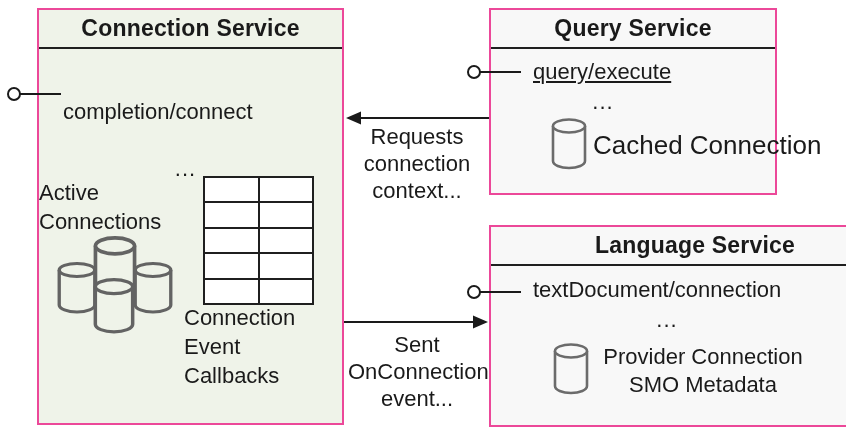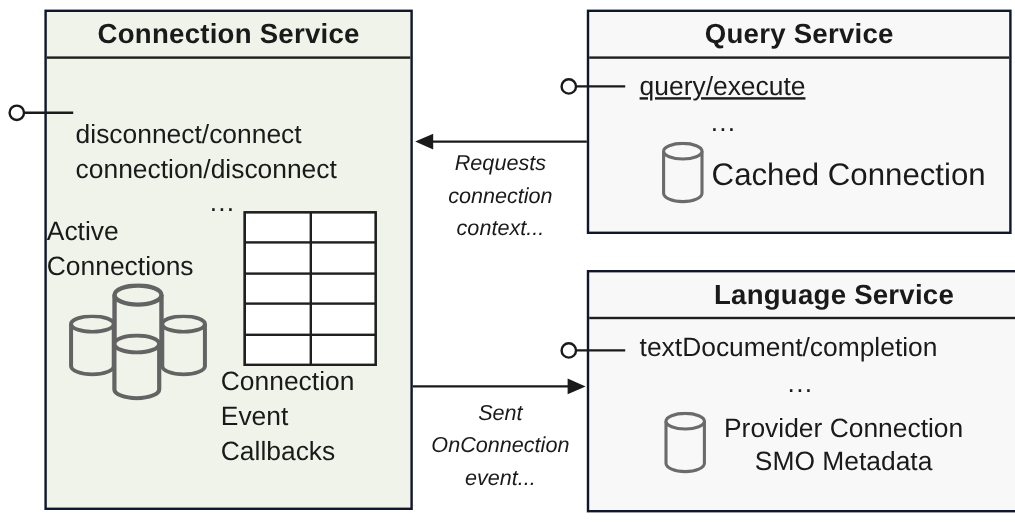--- a/index.html
+++ b/index.html
@@ -8,34 +8,34 @@
     background: #ffffff;
     font-family: "Liberation Sans", sans-serif;
     color: #1a1a1a;
     position: relative;
     overflow: hidden;
   }
   .canvas { position: absolute; inset: 0; }
 
   .box {
     position: absolute;
-    border: 2px solid #0f172a;
+    border: 2px solid #ec4899;
     box-sizing: border-box;
   }
   .box-header {
     border-bottom: 2px solid #1f1f1f;
     font-weight: bold;
     font-size: 23px;
     text-align: center;
     height: 37px;
     line-height: 36px;
     letter-spacing: 0.2px;
   }
   #connection-box { left: 37px; top: 8px; width: 307px; height: 417px; background: #eff3e9; }
-  #query-box      { left: 489px; top: 8px; width: 354px; height: 187px; background: #f8f8f8; }
+  #query-box      { left: 489px; top: 8px; width: 288px; height: 187px; background: #f8f8f8; }
   #language-box   { left: 489px; top: 225px; width: 412px; height: 202px; background: #f8f8f8; }
 
   .abs { position: absolute; }
   .methods { font-size: 22px; line-height: 29px; white-space: nowrap; }
   .dots { text-align: center; font-size: 22px; line-height: 24px; letter-spacing: 1px; }
   .caption { font-size: 22px; line-height: 29px; text-align: left; }
 
   
   #conn-methods { left: 24px; top: 48px; }
   #conn-dots { left: 24px; width: 245px; top: 108px; }
@@ -63,22 +63,21 @@
   #lang-methods { left: 42px; top: 48px; }
   #lang-dots { left: 42px; width: 268px; top: 81px; }
   #lang-db-icon { left: 60px; top: 116px; }
   #smo-label { left: 96px; top: 116px; width: 232px; font-size: 22px; line-height: 28px; text-align: center; }
 
   
   #overlay { position: absolute; left: 0; top: 0; width: 846px; height: 436px; pointer-events: none; z-index: 5; }
 
   .arrow-label {
     position: absolute;
-    font-style: italic;
-    font-size: 18px;
+    font-size: 22px;
     line-height: 27px;
     text-align: center;
     z-index: 6;
   }
   #requests-label { left: 348px; top: 123px; width: 138px; }
   #sent-label { left: 348px; top: 331px; width: 138px; }
 </style>
 </head>
 <body>
 
@@ -91,22 +90,21 @@
         <ellipse cx="18" cy="8" rx="16" ry="6.5"></ellipse>
       </symbol>
     </defs>
   </svg>
 
   <div class="box" id="connection-box">
     <div class="box-header">Connection Service</div>
 
     <div class="abs methods">
       <div class="abs methods" id="conn-methods">
-        <div>disconnect/connect</div>
-        <div>connection/disconnect</div>
+        <div>completion/connect</div>
       </div>
       <div class="abs dots" id="conn-dots">...</div>
     </div>
 
     <div class="abs caption" id="active-label">
       <div>Active</div>
       <div>Connections</div>
     </div>
 
     <svg class="abs" id="cluster-icon" width="140" height="100" viewBox="0 0 140 100" fill="#eff3e9" stroke="#636363" stroke-width="3">
@@ -141,21 +139,21 @@
     <div class="abs methods" id="query-methods">query/execute</div>
     <div class="abs dots" id="query-dots">...</div>
     <svg class="abs" id="query-db-icon" width="40" height="52" viewBox="0 0 36 52" fill="#f8f8f8" stroke="#6b6b6b" stroke-width="2.6">
       <use href="#cyl" x="0" y="0" width="36" height="52"></use>
     </svg>
     <div class="abs" id="cached-label">Cached Connection</div>
   </div>
 
   <div class="box" id="language-box">
     <div class="box-header">Language Service</div>
-    <div class="abs methods" id="lang-methods">textDocument/completion</div>
+    <div class="abs methods" id="lang-methods">textDocument/connection</div>
     <div class="abs dots" id="lang-dots">...</div>
     <svg class="abs" id="lang-db-icon" width="40" height="52" viewBox="0 0 36 52" fill="#f8f8f8" stroke="#6b6b6b" stroke-width="2.6">
       <use href="#cyl" x="0" y="0" width="36" height="52"></use>
     </svg>
     <div class="abs" id="smo-label">
       <div>Provider Connection</div>
       <div>SMO Metadata</div>
     </div>
   </div>
 

